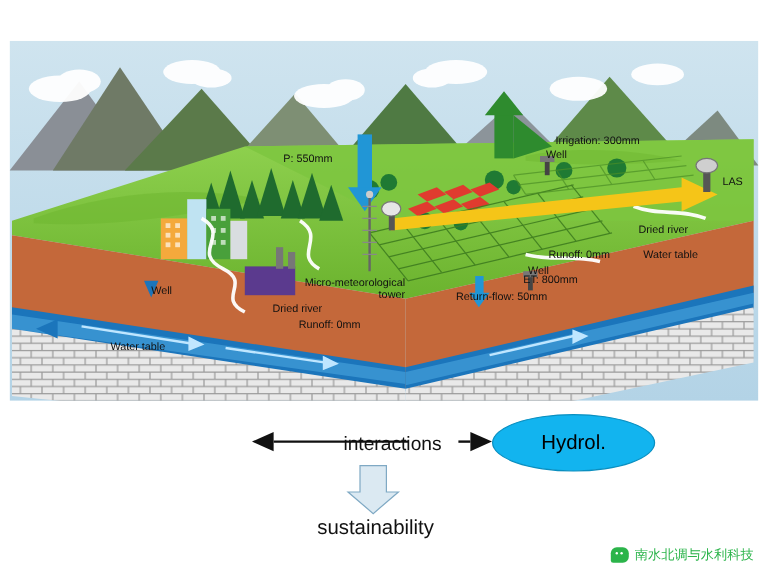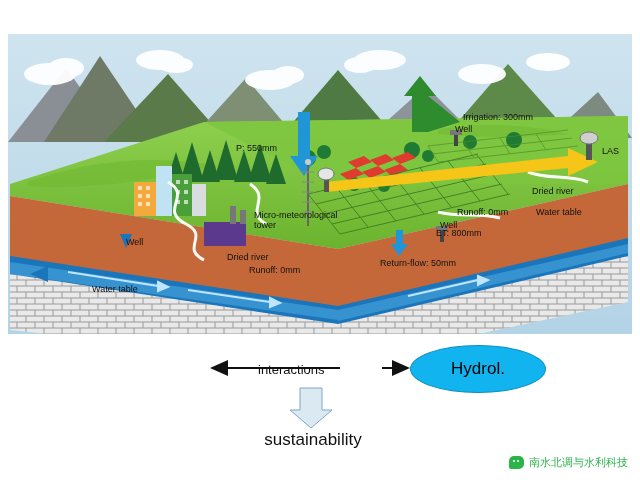--- a/index.html
+++ b/index.html
@@ -71,23 +71,23 @@
     width: 134px;
     height: 46px;
     background: #12b4ef;
     border: 1px solid #0a8fc0;
     color: #000000;
   }
   #interactions-label {
     position: absolute;
     left: 258px;
     top: 362px;
-    font-size: 13px;
+    font-size: 16px;
     color: #111111;
-    text-align: left;
+    text-align: right;
     width: 110px;
   }
   #sustainability-label {
     position: absolute;
     left: 248px;
     top: 430px;
     font-size: 17px;
     color: #111111;
     text-align: center;
     width: 130px;
@@ -349,32 +349,32 @@
           <polygon points="112,200 124,200 118,214" fill="#1b75bb"></polygon>
         </g>
       </g>
 
       <g>
         <rect x="388" y="196" width="7" height="16" fill="#2196d6"></rect>
         <polygon points="383,210 400,210 391,222" fill="#2196d6"></polygon>
       </g>
     </svg>
 
-    <div class="lbl" style="left:228px; top:109px;">P: 550mm</div>
+    <div class="lbl" style="left:228px; top:93px;">P: 550mm</div>
     <div class="lbl" style="left:455px; top:78px;">Irrigation: 300mm</div>
     <div class="lbl" style="left:447px; top:90px;">Well</div>
     <div class="lbl" style="left:594px; top:112px;">LAS</div>
     <div class="lbl" style="left:428px; top:158px;margin-top:36px;">ET: 800mm</div>
     <div class="lbl" style="left:524px; top:152px;">Dried river</div>
     <div class="lbl" style="left:449px; top:173px;">Runoff: 0mm</div>
     <div class="lbl" style="left:528px; top:173px;">Water table</div>
     <div class="lbl" style="left:432px; top:186px;">Well</div>
-    <div class="lbl two" style="left:246px; top:176px; white-space:pre;">Micro-meteorological
+    <div class="lbl two" style="left:246px; top:196px; white-space:pre;text-align:right;">Micro-meteorological
 tower</div>
-    <div class="lbl" style="left:372px; top:224px;">Return-flow: 50mm</div>
+    <div class="lbl" style="left:372px; top:208px;">Return-flow: 50mm</div>
     <div class="lbl" style="left:118px; top:203px;">Well</div>
     <div class="lbl" style="left:219px; top:218px;">Dried river</div>
     <div class="lbl" style="left:241px; top:231px;">Runoff: 0mm</div>
     <div class="lbl w" style="left:84px; top:250px; color:#111;">Water table</div>
   </div>
 
   <svg id="flow-svg" width="640" height="150" viewBox="0 0 640 150">
 
     <g>
       <line x1="340" y1="38" x2="228" y2="38" stroke="#111111" stroke-width="2"></line>

